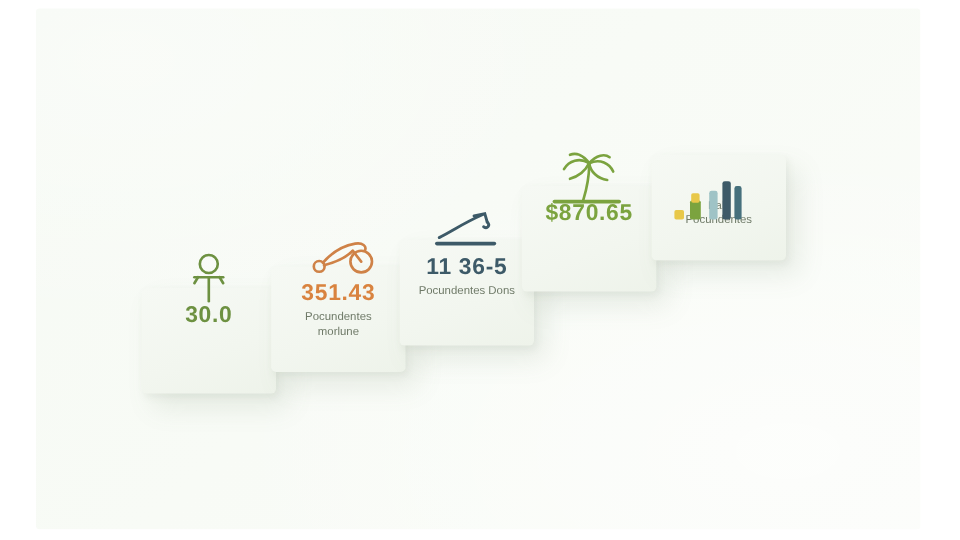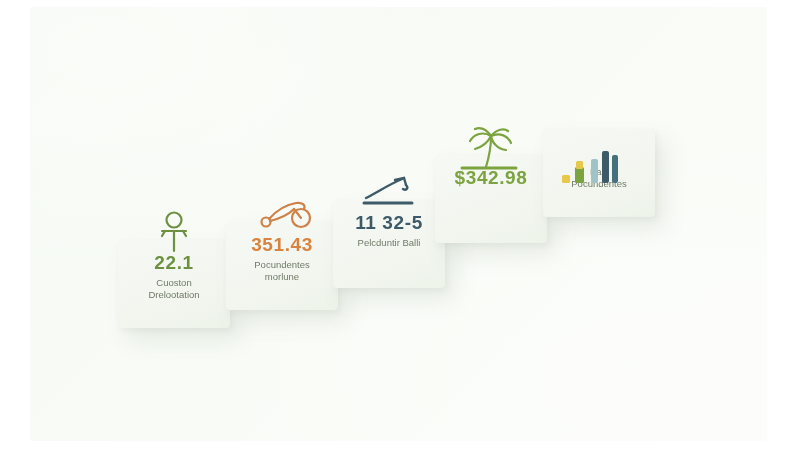--- a/index.html
+++ b/index.html
@@ -106,25 +106,21 @@
         <circle cx="22" cy="11" r="7.5"></circle>
         <line x1="10" y1="22" x2="34" y2="22"></line>
         <line x1="22" y1="22" x2="22" y2="42"></line>
         <path d="M13 22 L10 27"></path>
         <path d="M31 22 L34 27"></path>
       </g>
     </svg>
   </div>
   <div class="card" id="card-1">
     <div class="card-body">
-      <div class="value" style="color:#6d9141">22.1</div>
-      <div class="label">
-        <div>Cuoston</div>
-        <div>Drelootation</div>
-      </div>
+      <div class="value" style="color:#6d9141">30.0</div>
     </div>
   </div>
 
   <div class="icon" id="icon-2">
     <svg width="54" height="40" viewBox="0 0 54 40">
       <g fill="none" stroke="#cf8247" stroke-width="2.2" stroke-linecap="round">
         <circle cx="43" cy="25" r="9"></circle>
         <circle cx="8" cy="29" r="4.5"></circle>
         <path d="M11 26 C18 18 26 12 38 10 C44 9 48 12 46 16"></path>
         <path d="M12 28 C20 26 30 22 36 16"></path>
@@ -147,23 +143,23 @@
       <g fill="none" stroke="#3d5a68" stroke-width="2.4" stroke-linecap="round">
         <path d="M6 27 C16 22 28 14 42 8"></path>
         <path d="M35 9 L44 7 L46 14"></path>
         <path d="M46 14 C49 17 46 20 43 18"></path>
         <line x1="4" y1="32" x2="52" y2="32" stroke-width="3"></line>
       </g>
     </svg>
   </div>
   <div class="card" id="card-3">
     <div class="card-body">
-      <div class="value" style="color:#3d5a68">11 32-5</div>
+      <div class="value" style="color:#3d5a68">11 36-5</div>
       <div class="label">
-        <div>Pelcduntir Balli</div>
+        <div>Pocundentes Dons</div>
         <div></div>
       </div>
     </div>
   </div>
 
   <div class="icon" id="icon-4">
     <svg width="62" height="52" viewBox="0 0 62 52">
       <g fill="none" stroke="#7ba33f" stroke-width="2.2" stroke-linecap="round">
         <path d="M33 12 C33 22 31 32 28 42"></path>
         <path d="M33 11 C25 6 16 9 12 16"></path>
@@ -171,21 +167,21 @@
         <path d="M33 11 C28 4 22 2 17 4"></path>
         <path d="M33 11 C39 4 46 3 50 6"></path>
         <path d="M33 11 C34 18 40 24 48 25"></path>
         <path d="M33 11 C30 17 24 22 17 24"></path>
         <line x1="4" y1="43" x2="58" y2="43" stroke-width="3"></line>
       </g>
     </svg>
   </div>
   <div class="card" id="card-4">
     <div class="card-body">
-      <div class="value" style="color:#7ba33f">$342.98</div>
+      <div class="value" style="color:#7ba33f">$870.65</div>
     </div>
   </div>
 
   <div class="icon" id="icon-5">
     <svg width="62" height="44" viewBox="0 0 62 44">
       <rect x="4" y="32" width="8" height="8" rx="1.5" fill="#e8c84a"></rect>
       <rect x="17" y="24" width="9" height="16" rx="1.5" fill="#7ba33f"></rect>
       <rect x="18" y="18" width="7" height="8" rx="1.5" fill="#e8c84a"></rect>
       <rect x="33" y="16" width="7" height="24" rx="2" fill="#9fc3c6"></rect>
       <rect x="44" y="8" width="7" height="32" rx="2" fill="#3d5a68"></rect>

